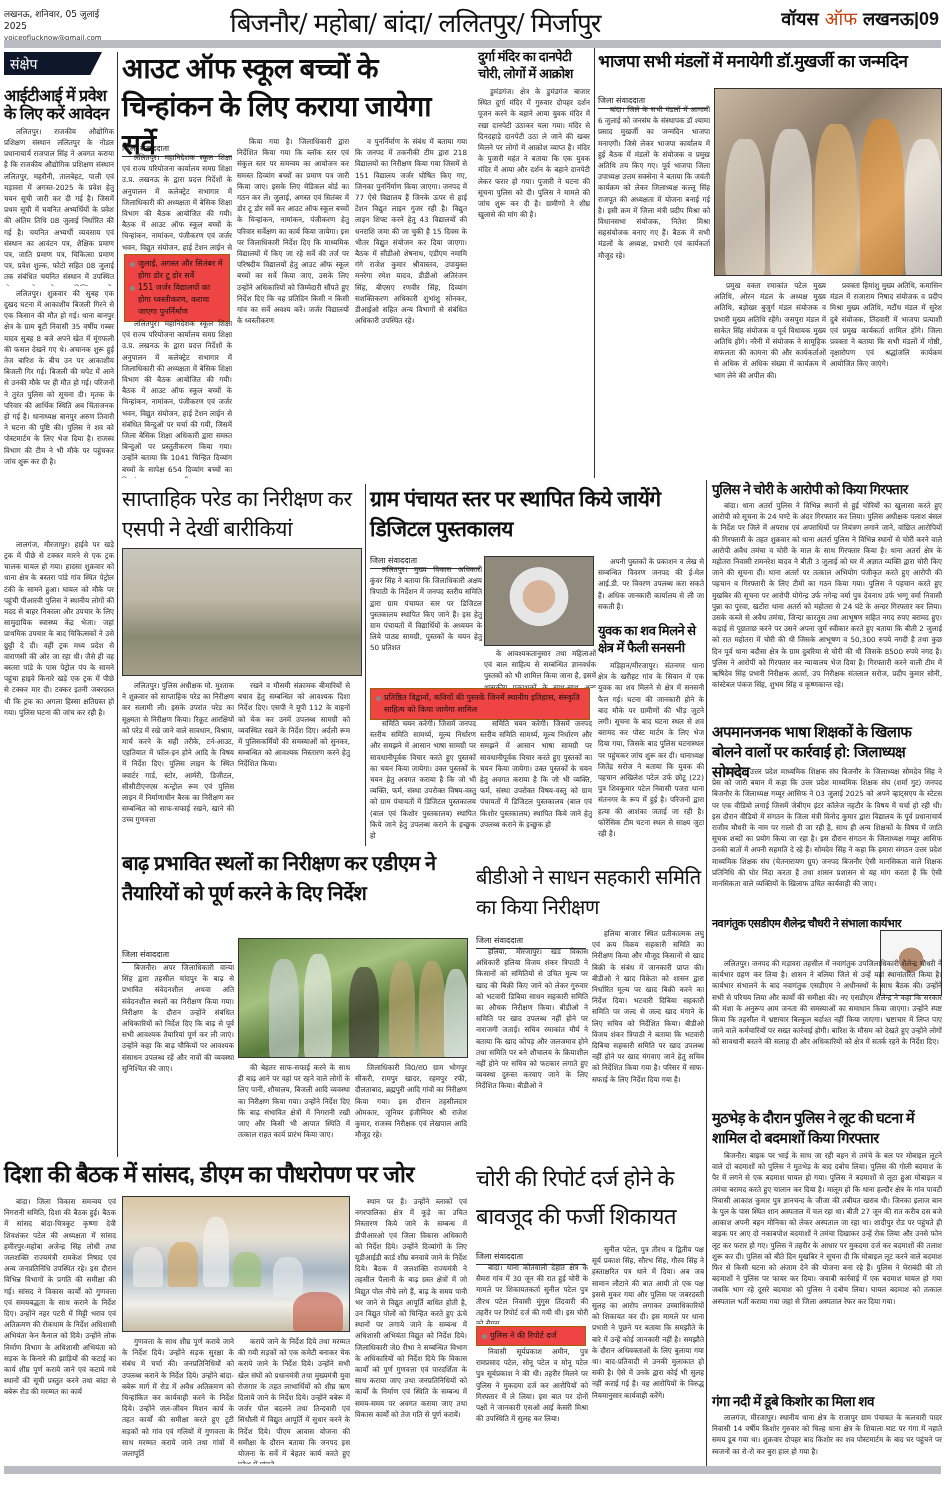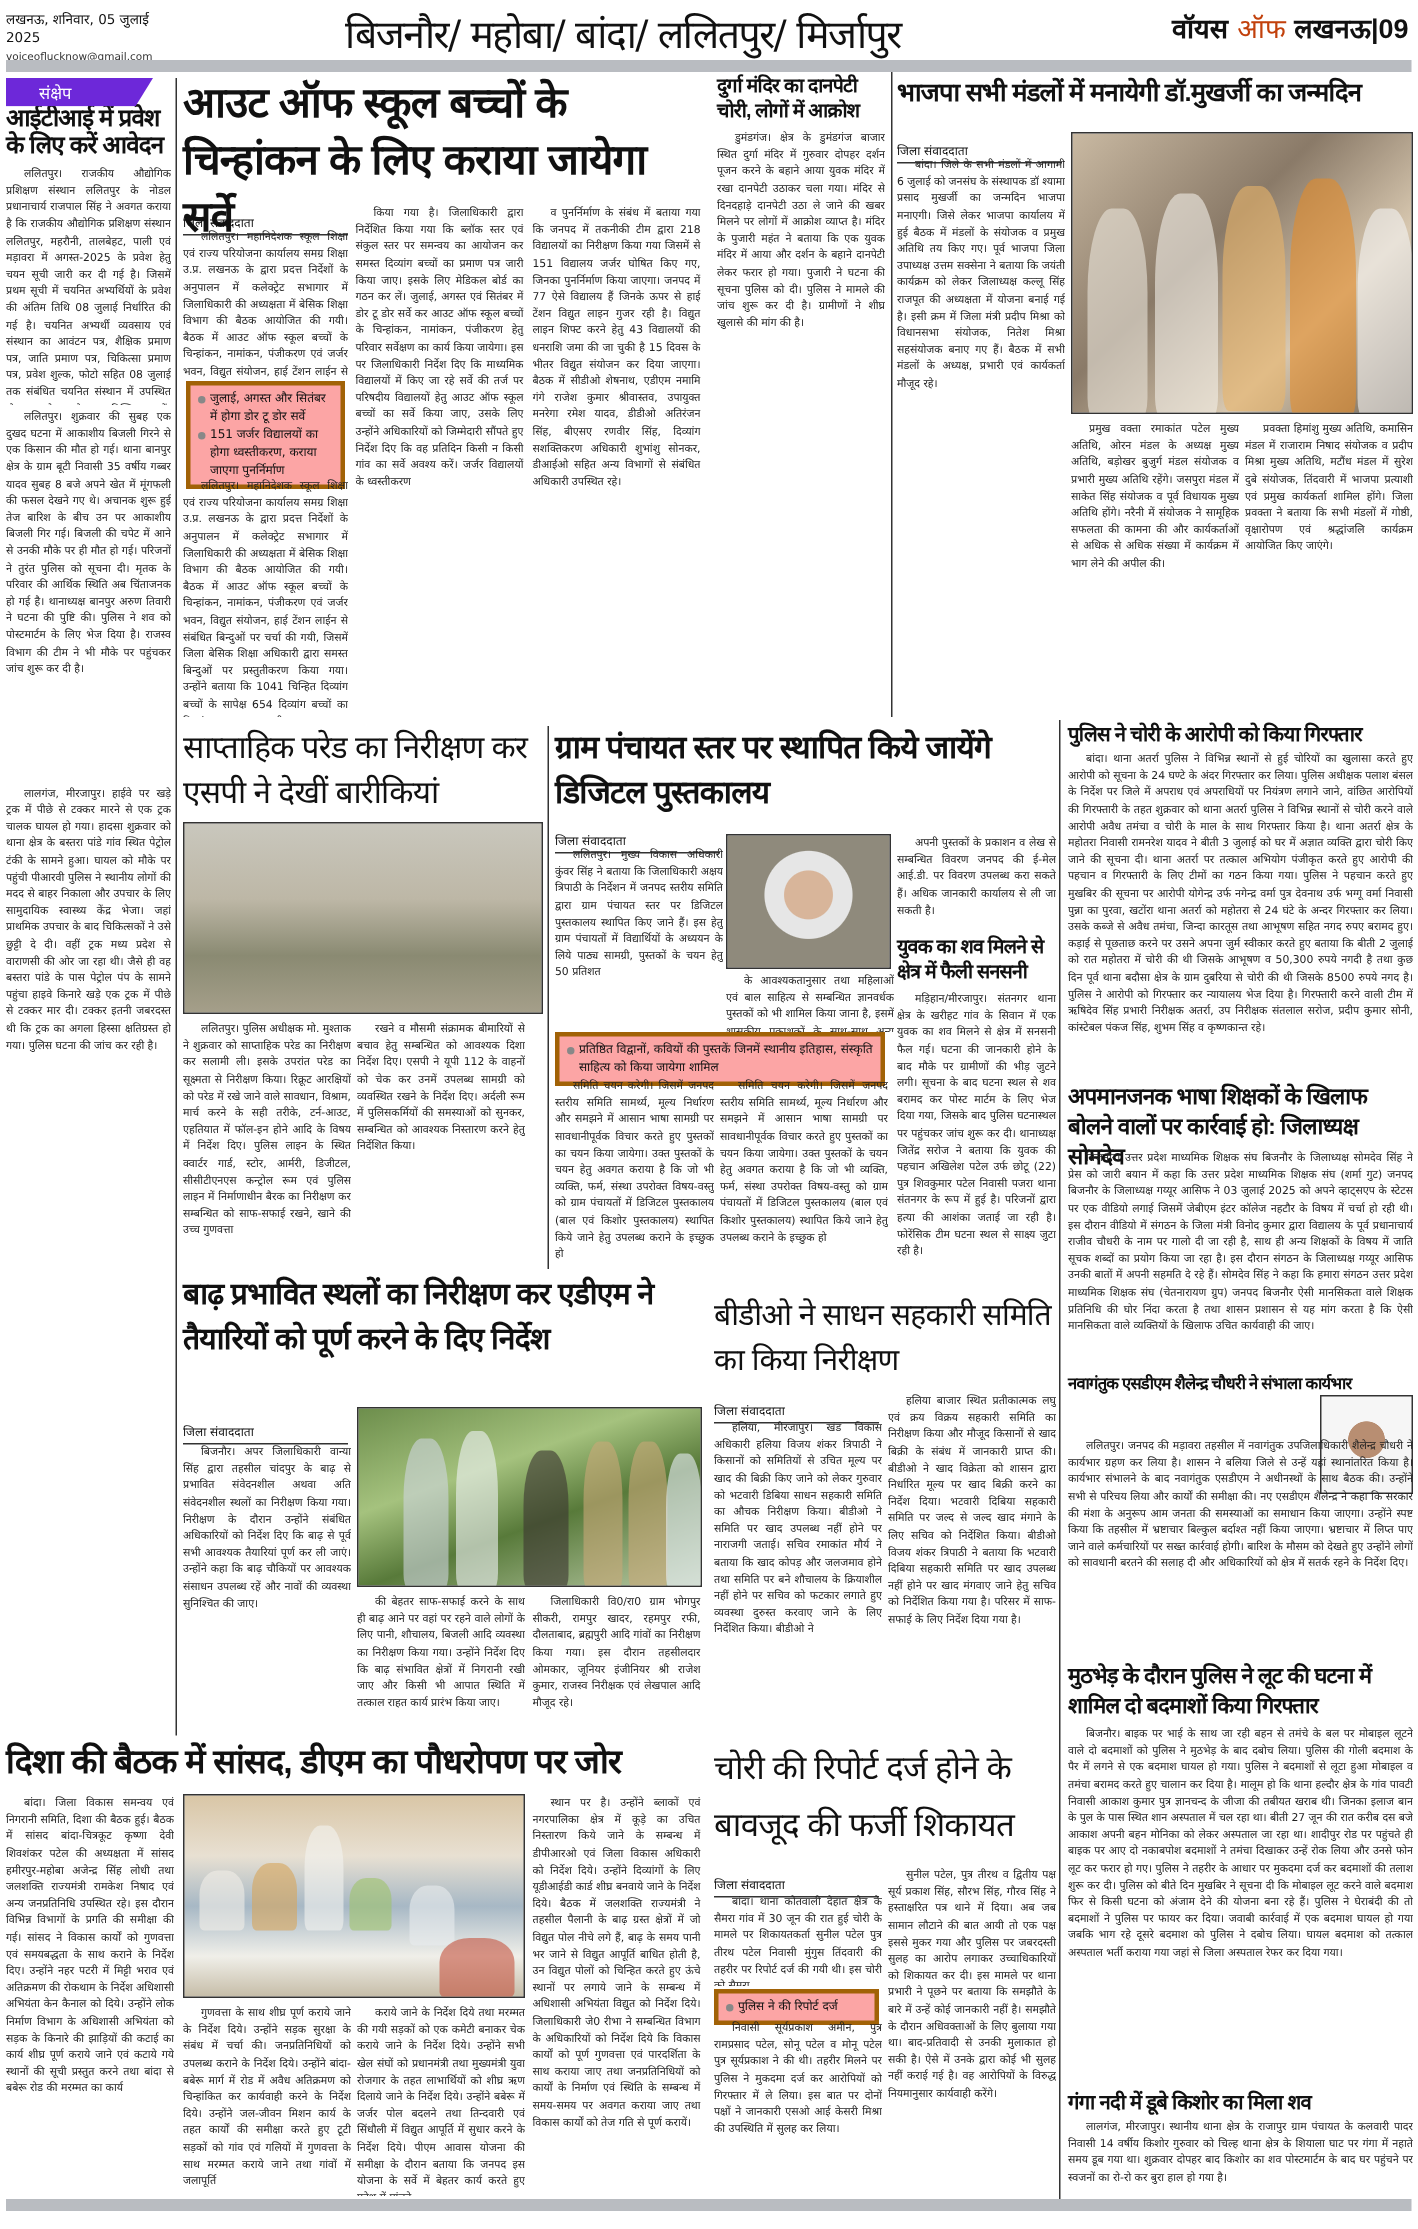--- a/index.html
+++ b/index.html
@@ -13,22 +13,22 @@
 .mast-brand .a{color:#c2410c;font-weight:normal}
 .mast-brand .num{font-family:"Liberation Sans",sans-serif}
 .rule{left:4px;width:937px;height:8px;background:#b9bcc1;top:40px}
 .rule-bottom{left:4px;width:937px;height:8px;background:#b9bcc1;top:1466px}
 .vline{width:1px;background:#333}
 .hed{font-family:"Liberation Sans",sans-serif;font-weight:bold;letter-spacing:-0.5px;line-height:1.15;color:#111}
 .hed-light{font-family:"Liberation Sans",sans-serif;font-weight:normal;letter-spacing:-0.5px;line-height:1.2;color:#111}
 .byline{font-size:8px;border-bottom:1.5px solid #333;padding-bottom:3px;display:inline-block;width:100%}
 .txt{font-size:7.2px;line-height:11.2px;text-align:justify;color:#222;overflow:hidden}
 .txt p{text-indent:12px}
-.tag{background:#6d28d9;color:#fff;font-size:11px;padding:2px 22px;clip-path:polygon(0 0,100% 0,88% 100%,0 100%);width:98px}
-.callout{border:3px solid #a16207;padding:3px 5px;font-size:8px;line-height:12px;background:#fca5a5}
+.tag{background:#0f172a;color:#fff;font-size:14px;padding:2px 6px;clip-path:polygon(0 0,100% 0,88% 100%,0 100%);width:98px}
+.callout{border:1px solid #a16207;padding:3px 5px;font-size:8px;line-height:12px;background:#ef4444}
 .callout li{list-style:none;padding-left:8px;position:relative}
 .callout li:before{content:"";position:absolute;left:0;top:4px;width:5px;height:5px;border-radius:50%;background:#888}
 .photo{background:linear-gradient(135deg,#c9b9a2,#8a7a68 40%,#d8c8b0 70%,#6f6252);border:1px solid #333;overflow:hidden}
 .photo.green{background:linear-gradient(160deg,#6d8e4c,#a5c27e 35%,#587a3a 60%,#b8c9a5)}
 .photo.hall{background:linear-gradient(180deg,#d9c6a6,#e8e0d2 30%,#a7b8c5 55%,#f0efe9 80%,#c6bda8)}
 .photo.face{background:radial-gradient(circle at 50% 45%,#d8b59a 0 22%,#e6e6e6 23% 40%,#8f8a7c 41% 100%)}
 .photo.face2{background:radial-gradient(circle at 50% 45%,#b88e72 0 26%,#f6f6f6 27% 100%)}
 .fig{position:absolute;border-radius:40% 40% 10% 10%;opacity:.6}
 </style>
 </head>
@@ -42,21 +42,21 @@
 <div class="abs mast-brand">
   <span>वॉयस </span><span class="a">ऑफ </span><span>लखनऊ</span><span class="num">|09</span>
 </div>
 <div class="abs rule"></div>
 
 <div class="abs vline" style="left:117px;top:52px;height:1105px"></div>
 <div class="abs vline" style="left:706px;top:480px;height:986px"></div>
 
 <div class="abs" style="left:4px;top:52px;width:110px">
   <div class="tag">संक्षेप</div>
-  <div class="hed" style="font-size:16px;margin-top:0">आईटीआई में प्रवेश के लिए करें आवेदन</div>
+  <div class="hed" style="font-size:16px;margin-top:12px">आईटीआई में प्रवेश के लिए करें आवेदन</div>
   <div class="txt" style="height:160px;margin-top:2px">
       <p>ललितपुर। राजकीय औद्योगिक प्रशिक्षण संस्थान ललितपुर के नोडल प्रधानाचार्य राजपाल सिंह ने अवगत कराया है कि राजकीय औद्योगिक प्रशिक्षण संस्थान ललितपुर, महरौनी, तालबेहट, पाली एवं मड़ावरा में अगस्त-2025 के प्रवेश हेतु चयन सूची जारी कर दी गई है। जिसमें प्रथम सूची में चयनित अभ्यर्थियों के प्रवेश की अंतिम तिथि 08 जुलाई निर्धारित की गई है। चयनित अभ्यर्थी व्यवसाय एवं संस्थान का आवंटन पत्र, शैक्षिक प्रमाण पत्र, जाति प्रमाण पत्र, चिकित्सा प्रमाण पत्र, प्रवेश शुल्क, फोटो सहित 08 जुलाई तक संबंधित चयनित संस्थान में उपस्थित होकर प्रवेश लेना सुनिश्चित करें। प्रधानाचार्य ने बताया कि उक्त तिथि के उपरान्त प्रवेश देना सम्भव नहीं होगा।</p>
     </div>
   <div class="txt" style="height:235px;margin-top:2px">
       <p>ललितपुर। शुक्रवार की सुबह एक दुखद घटना में आकाशीय बिजली गिरने से एक किसान की मौत हो गई। थाना बानपुर क्षेत्र के ग्राम बूटी निवासी 35 वर्षीय गब्बर यादव सुबह 8 बजे अपने खेत में मूंगफली की फसल देखने गए थे। अचानक शुरू हुई तेज बारिश के बीच उन पर आकाशीय बिजली गिर गई। बिजली की चपेट में आने से उनकी मौके पर ही मौत हो गई। परिजनों ने तुरंत पुलिस को सूचना दी। मृतक के परिवार की आर्थिक स्थिति अब चिंताजनक हो गई है। थानाध्यक्ष बानपुर अरुण तिवारी ने घटना की पुष्टि की। पुलिस ने शव को पोस्टमार्टम के लिए भेज दिया है। राजस्व विभाग की टीम ने भी मौके पर पहुंचकर जांच शुरू कर दी है।</p>
     </div>
   <div class="txt" style="height:340px;margin-top:16px">
       <p>लालगंज, मीरजापुर। हाईवे पर खड़े ट्रक में पीछे से टक्कर मारने से एक ट्रक चालक घायल हो गया। हादसा शुक्रवार को थाना क्षेत्र के बस्तरा पांडे गांव स्थित पेट्रोल टंकी के सामने हुआ। घायल को मौके पर पहुंची पीआरवी पुलिस ने स्थानीय लोगों की मदद से बाहर निकाला और उपचार के लिए सामुदायिक स्वास्थ्य केंद्र भेजा। जहां प्राथमिक उपचार के बाद चिकित्सकों ने उसे छुट्टी दे दी। वहीं ट्रक मध्य प्रदेश से वाराणसी की ओर जा रहा थी। जैसे ही वह बस्तरा पांडे के पास पेट्रोल पंप के सामने पहुंचा हाइवे किनारे खड़े एक ट्रक में पीछे से टक्कर मार दी। टक्कर इतनी जबरदस्त थी कि ट्रक का अगला हिस्सा क्षतिग्रस्त हो गया। पुलिस घटना की जांच कर रही है।</p>
     </div>
 </div>

